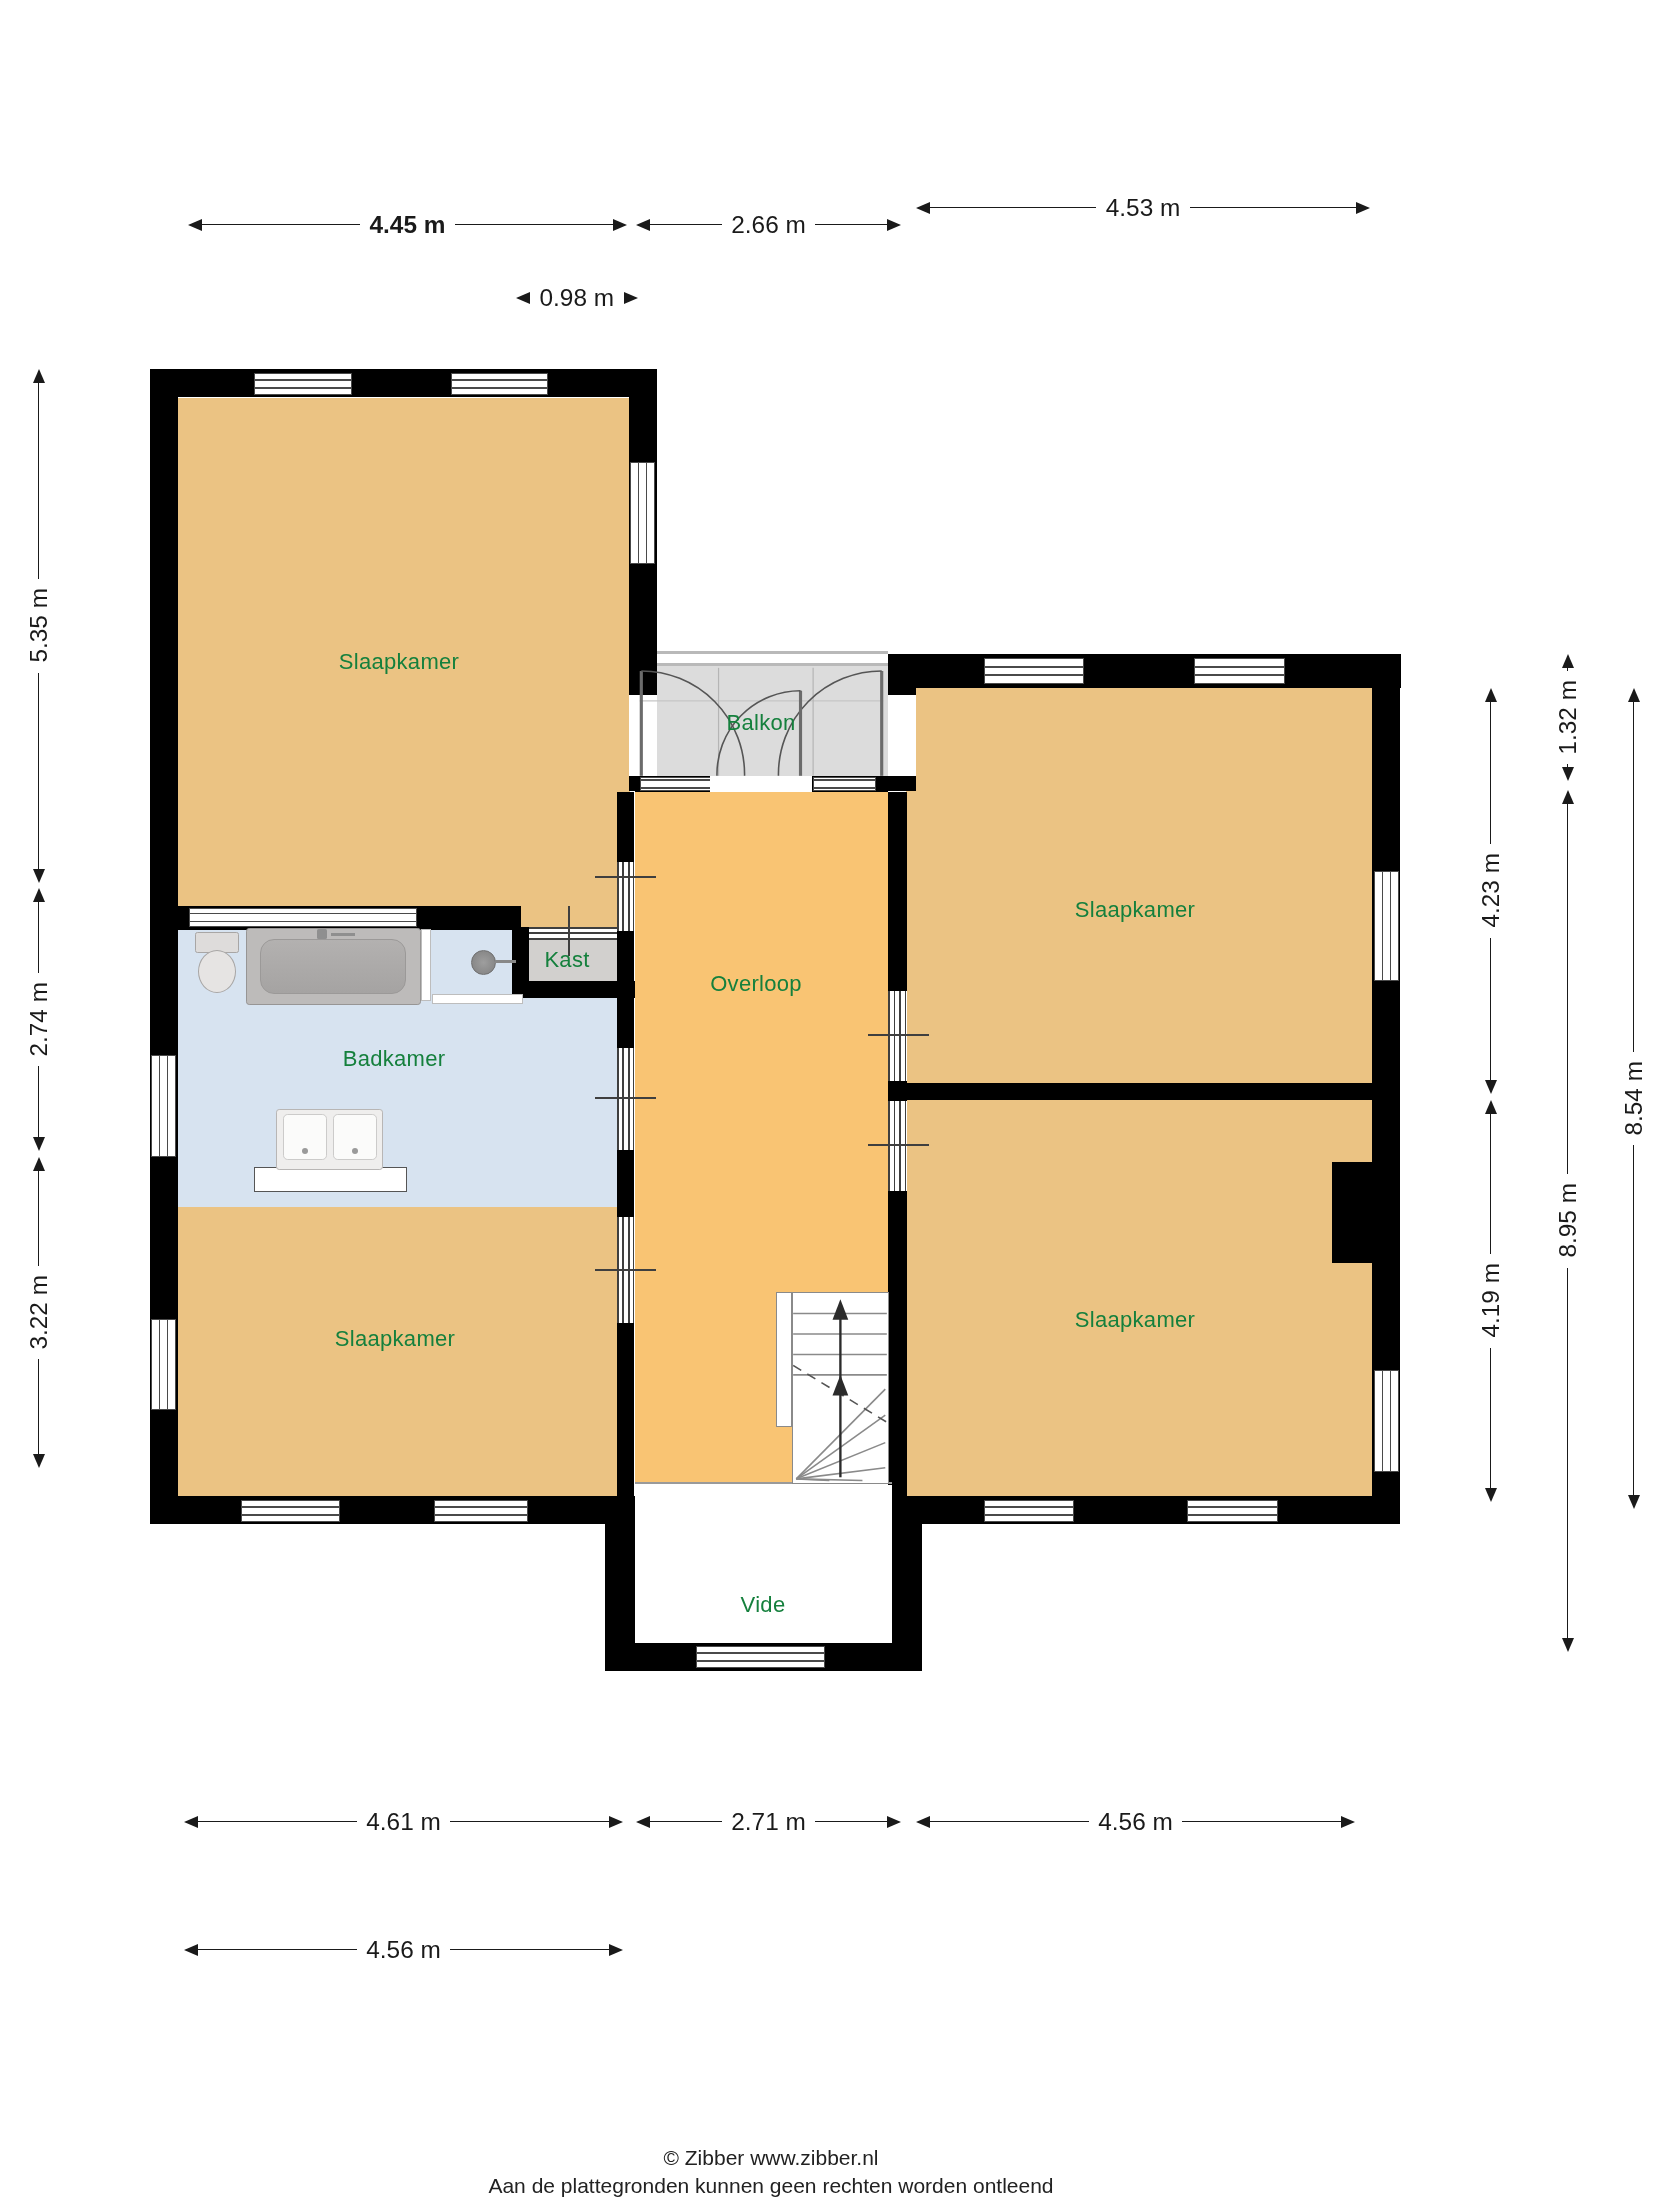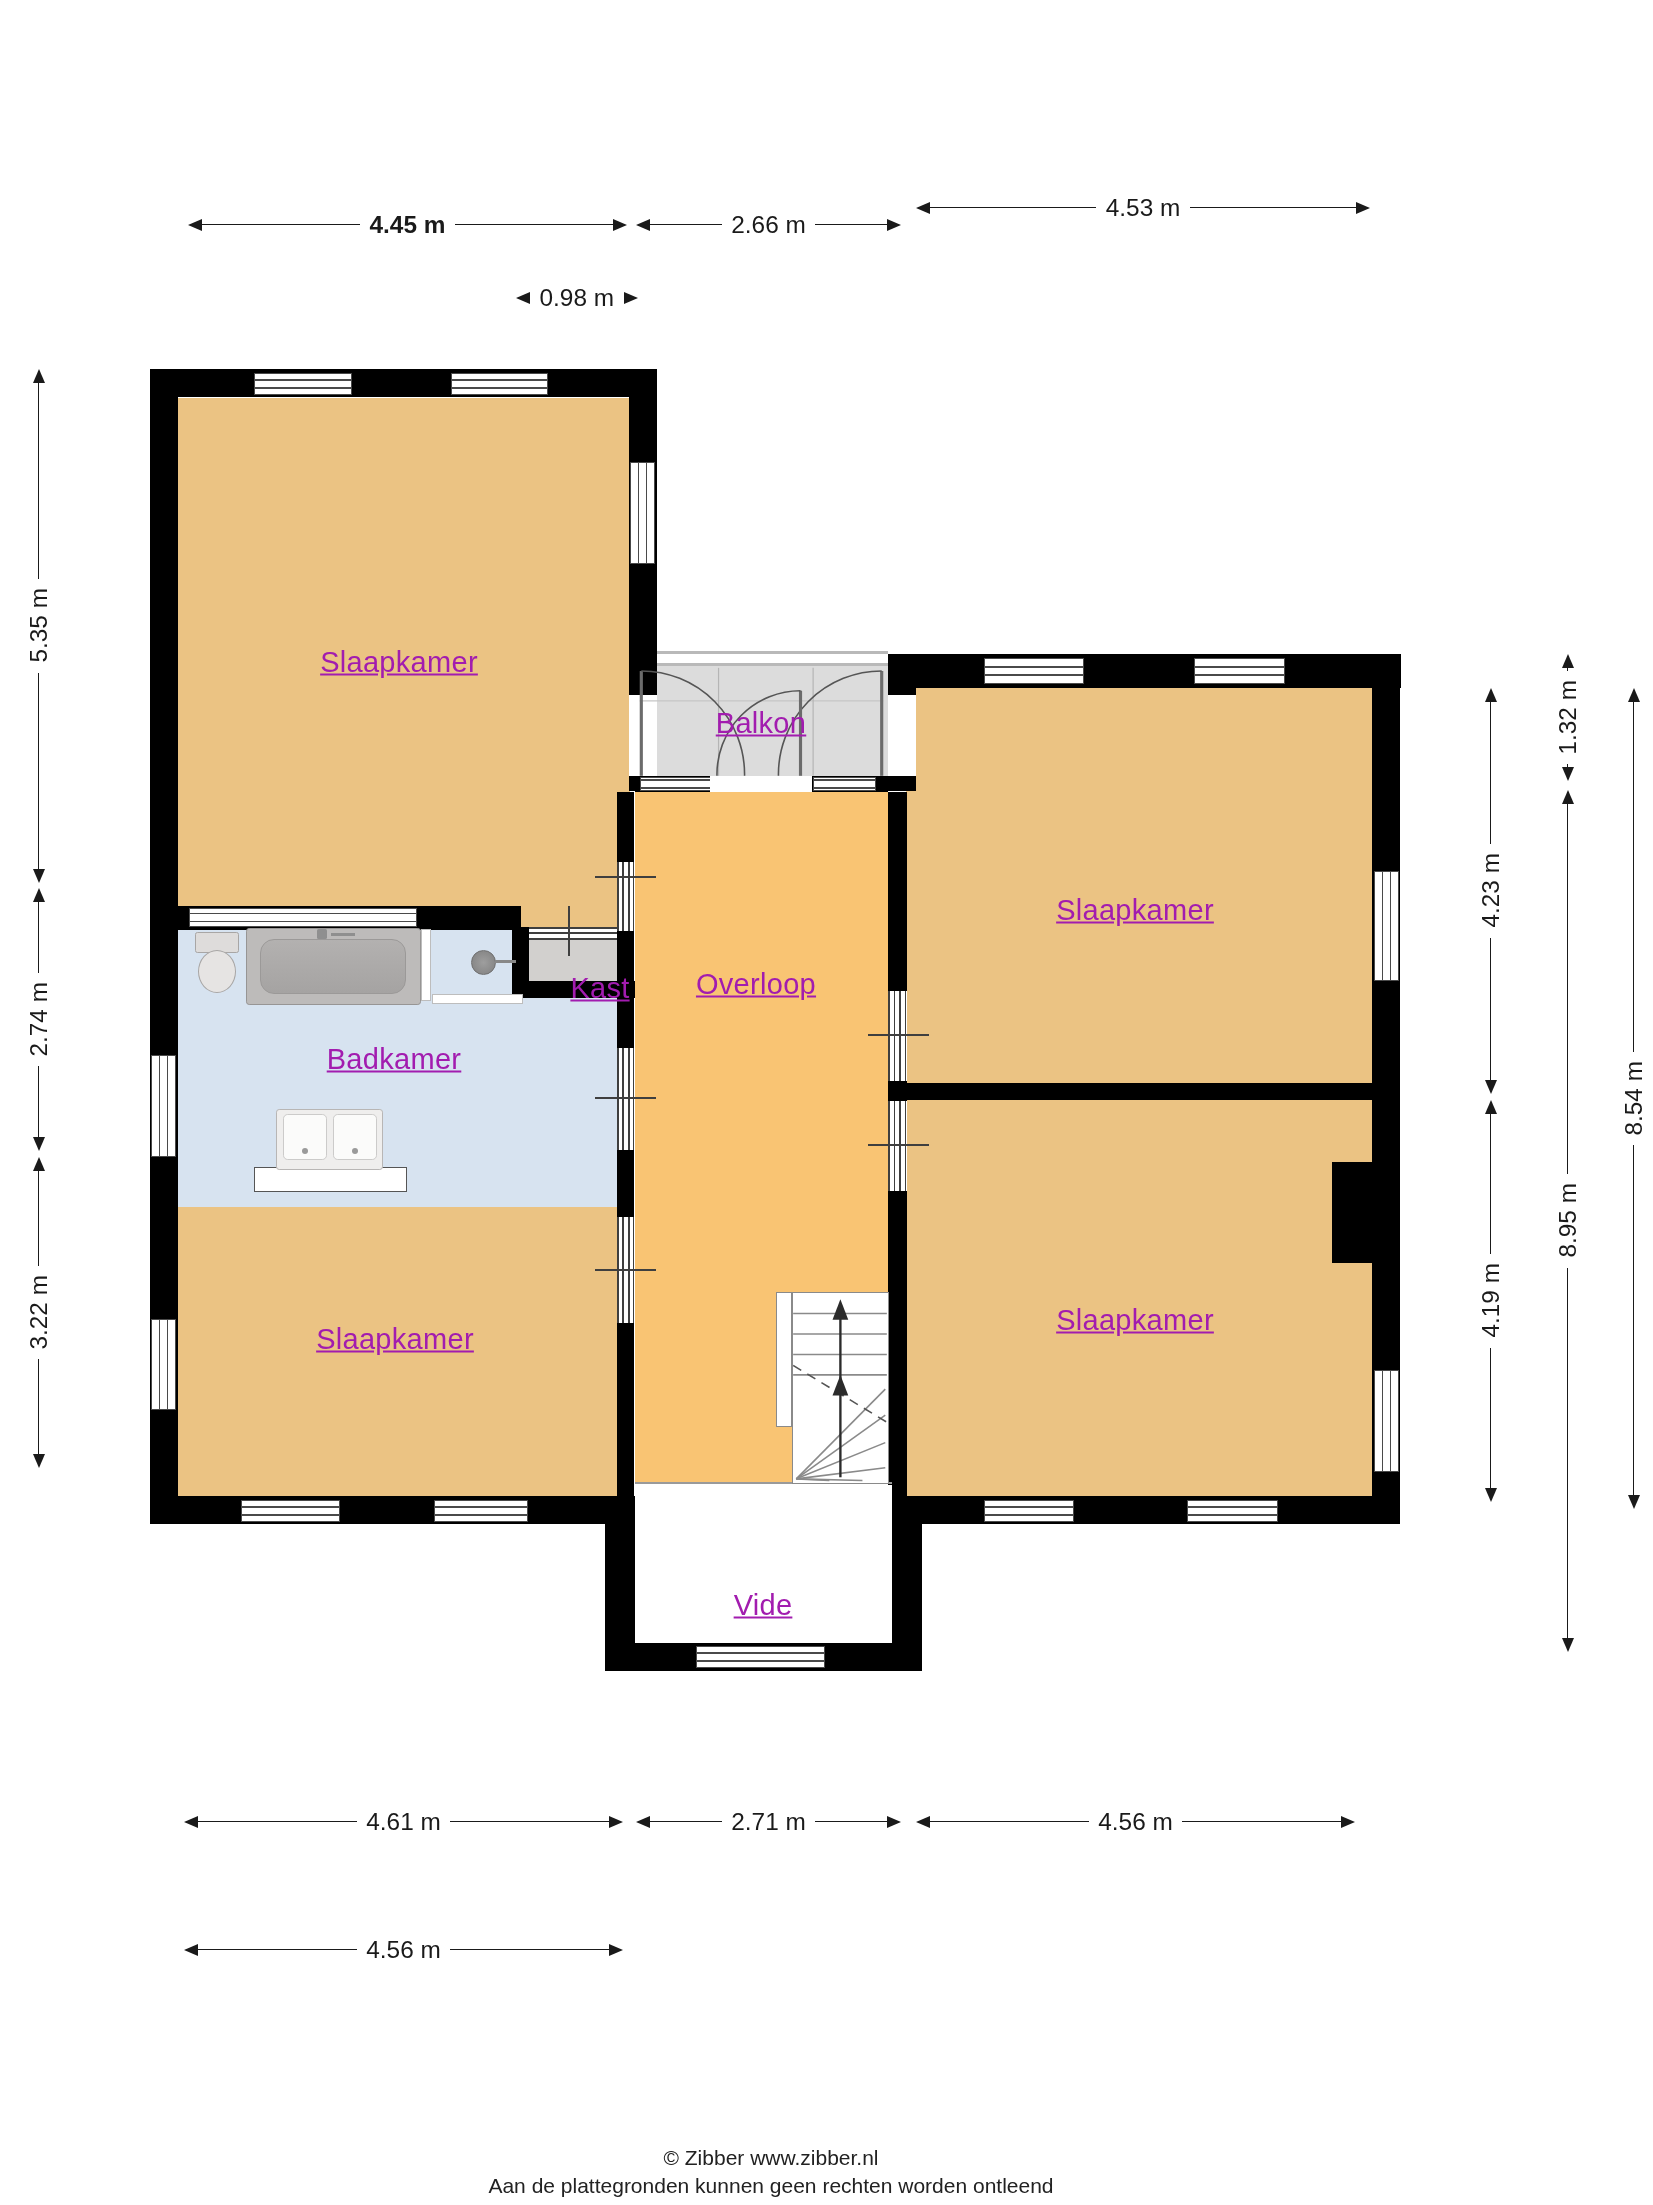--- a/index.html
+++ b/index.html
@@ -1,22 +1,22 @@
 <!DOCTYPE html>
 <html style="font-size:12.6px"><head>
 <meta charset="utf-8">
 <style>
   html,body{margin:0;padding:0;background:#ffffff;}
   .page{position:relative;width:1654px;height:2205px;background:#fff;overflow:hidden;
         font-family:"Liberation Sans", sans-serif;color:#1a1a1a;}
   .abs{position:absolute;box-sizing:border-box;}
   .wall{position:absolute;background:#000;box-sizing:border-box;}
   .fill{position:absolute;box-sizing:border-box;}
-  .room-label{position:absolute;transform:translate(-50%,-50%);font-size:29px;color:#a21caf;
-              white-space:nowrap;letter-spacing:0.3px;text-decoration:underline;}
+  .room-label{position:absolute;transform:translate(-50%,-50%);font-size:22px;color:#15803d;
+              white-space:nowrap;letter-spacing:0.3px;}
   
   .winH{position:absolute;box-sizing:border-box;border:1.6px solid #4a4a4a;background:
     linear-gradient(to bottom, transparent calc(50% - 4.7px), #4a4a4a calc(50% - 4.7px), #4a4a4a calc(50% - 3.2px),
       transparent calc(50% - 3.2px), transparent calc(50% + 3.2px), #4a4a4a calc(50% + 3.2px), #4a4a4a calc(50% + 4.7px),
       transparent calc(50% + 4.7px)), #fff;}
   .winV{position:absolute;box-sizing:border-box;border:1.6px solid #4a4a4a;background:
     linear-gradient(to right, transparent calc(50% - 4.7px), #4a4a4a calc(50% - 4.7px), #4a4a4a calc(50% - 3.2px),
       transparent calc(50% - 3.2px), transparent calc(50% + 3.2px), #4a4a4a calc(50% + 3.2px), #4a4a4a calc(50% + 4.7px),
       transparent calc(50% + 4.7px)), #fff;}
   
@@ -161,21 +161,21 @@
       <line x1="0" y1="92" x2="119" y2="164" stroke="#555" stroke-width="2" stroke-dasharray="12 9"></line>
       <line x1="60" y1="234" x2="60" y2="22" stroke="#2b2b2b" stroke-width="3"></line>
       <polygon points="60,8 50,34 70,34" fill="#2b2b2b"></polygon>
       <polygon points="60,104 50,130 70,130" fill="#2b2b2b"></polygon>
     </svg>
   </div>
 
   <div class="room-label" style="left:399px;top:662px;">Slaapkamer</div>
   <div class="room-label" style="left:761px;top:723px;">Balkon</div>
   <div class="room-label" style="left:1135px;top:910px;">Slaapkamer</div>
-  <div class="room-label" style="left:600px;top:960px;margin-top:28px;">Kast</div>
+  <div class="room-label" style="left:567px;top:960px;">Kast</div>
   <div class="room-label" style="left:394px;top:1059px;text-align:right;">Badkamer</div>
   <div class="room-label" style="left:756px;top:984px;">Overloop</div>
   <div class="room-label" style="left:395px;top:1339px;">Slaapkamer</div>
   <div class="room-label" style="left:1135px;top:1320px;">Slaapkamer</div>
   <div class="room-label" style="left:763px;top:1605px;">Vide</div>
 
   <div class="dim" style="left:188px;top:211px;width:439px;font-weight:bold;">
     <span class="ah w"></span>
       <span class="ln"></span>
     <span class="lab">4.45 m</span>

